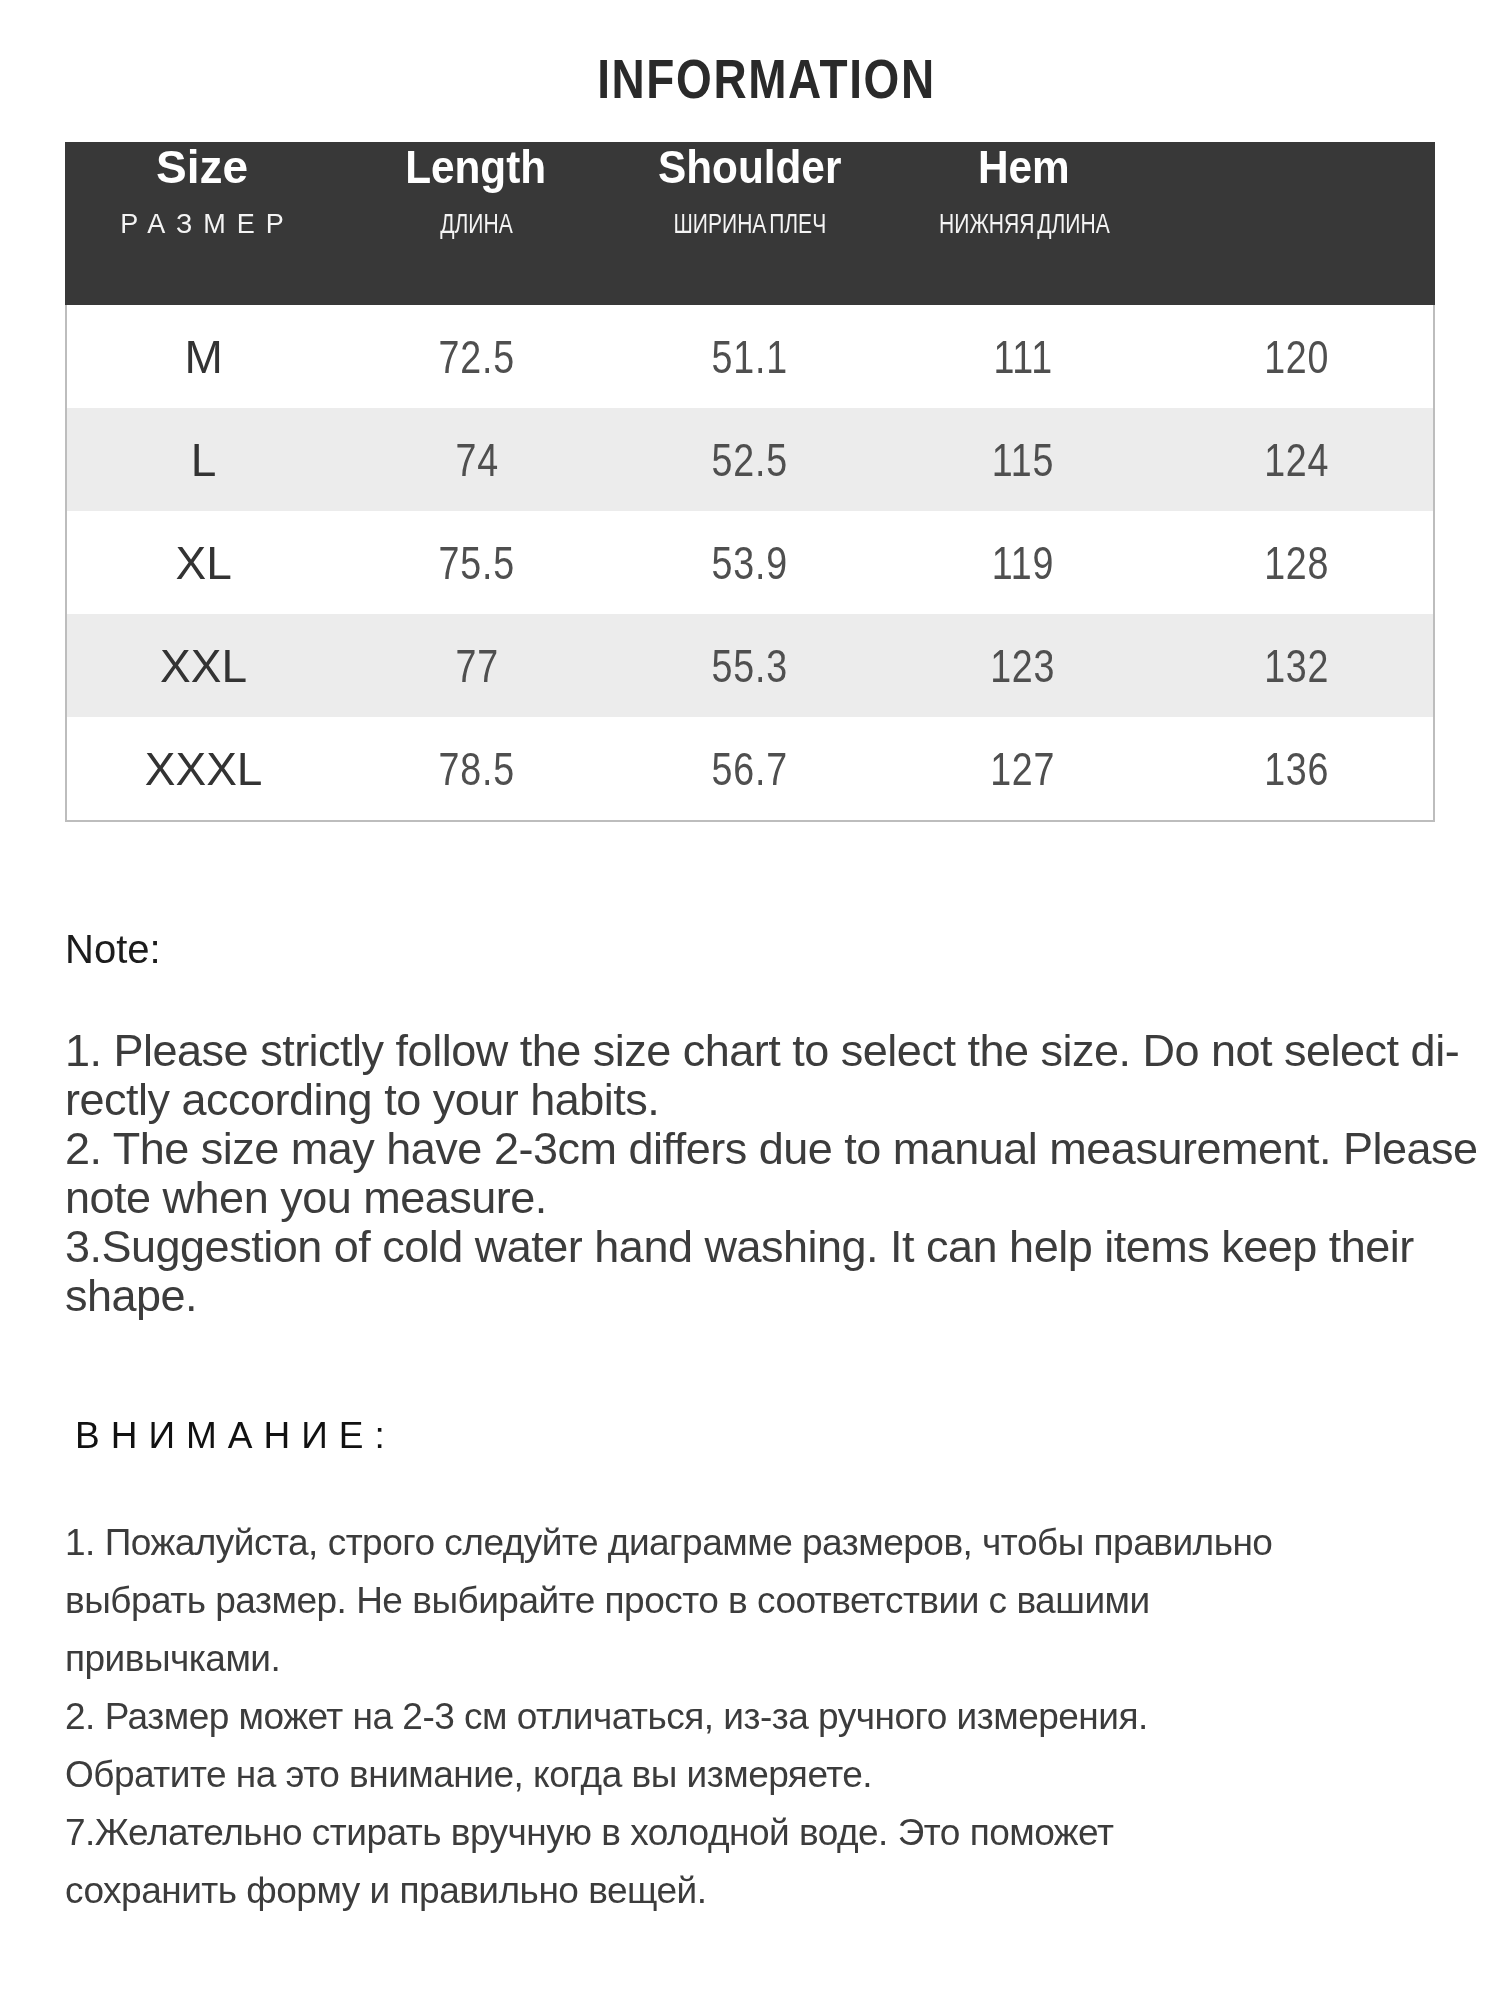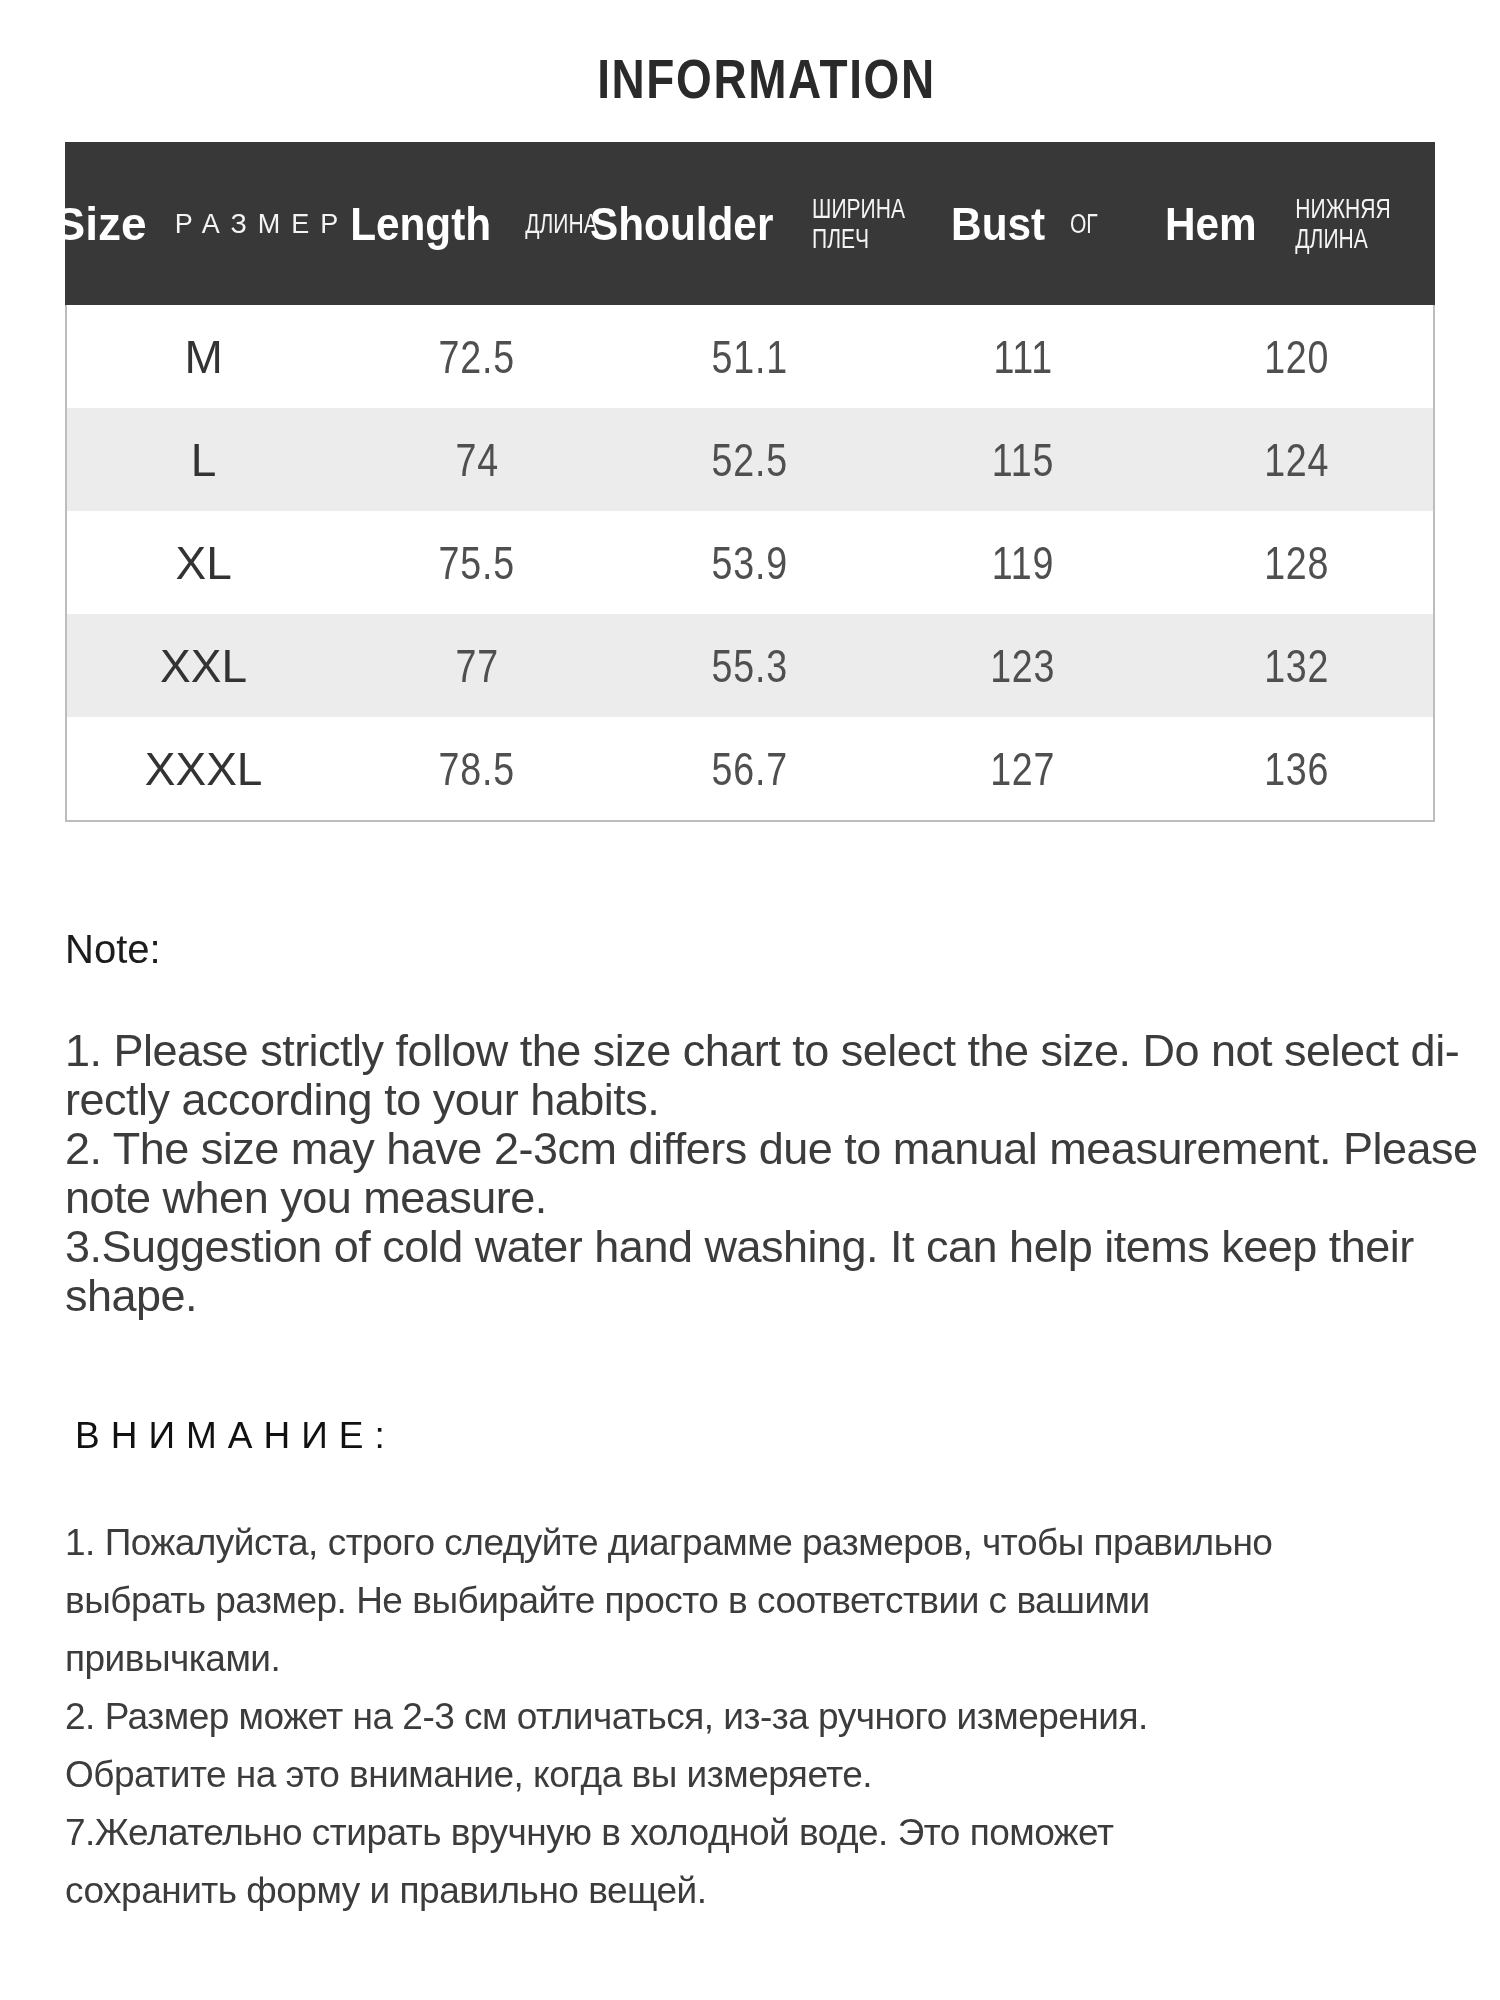--- a/index.html
+++ b/index.html
@@ -7,22 +7,22 @@
               font-family:"Liberation Sans", sans-serif; }
 
   
   .title-wrap { text-align:center; padding-top:46px; height:76px;padding-left:32px; }
   .title-wrap .t { display:inline-block; font-size:56px; font-weight:bold; color:#2a2a2a;
                    letter-spacing:2px; transform:scaleX(0.82); transform-origin:center; }
 
   
   .size-table { margin:66px 0 0 65px; width:1370px; }
   .thead { height:163px; background:#383838; display:flex; }
-  .hcol { width:20%; display:flex; flex-direction:row; align-items:center;
-          justify-content:center; gap:17px; }
+  .hcol { width:20%; display:flex; flex-direction:column; align-items:center;
+          gap:17px; }
   .hcol .en { color:#ffffff; font-size:46px; font-weight:bold; line-height:50px;
               display:inline-block; transform:scaleX(0.92); }
   .hcol:first-child .en { transform:none; }
   .hcol .ru { color:#f4f4f4; font-size:27px; line-height:30px; display:inline-block;
               transform:scaleX(0.78); word-spacing:-4px; }
   .hcol:first-child .ru { transform:none; letter-spacing:11px; margin-left:11px; }
   .tbody { border-left:2px solid #bdbdbd; border-right:2px solid #bdbdbd;
            border-bottom:2px solid #bdbdbd; }
   .trow { height:103px; display:flex; align-items:center; background:#ffffff; }
   .trow:nth-child(even) { background:#ececec; }
@@ -60,24 +60,20 @@
         <span class="en">Size</span>
         <span class="ru">РАЗМЕР</span>
       </div>
       <div class="hcol">
         <span class="en">Length</span>
         <span class="ru">ДЛИНА</span>
       </div>
       <div class="hcol">
         <span class="en">Shoulder</span>
         <span class="ru">ШИРИНА ПЛЕЧ</span>
-      </div>
-      <div class="hcol">
-        <span class="en">Bust</span>
-        <span class="ru">ОГ</span>
       </div>
       <div class="hcol">
         <span class="en">Hem</span>
         <span class="ru">НИЖНЯЯ ДЛИНА</span>
       </div>
     </div>
 
     <div class="tbody">
       <div class="trow">
         <div class="cell size">M</div>

